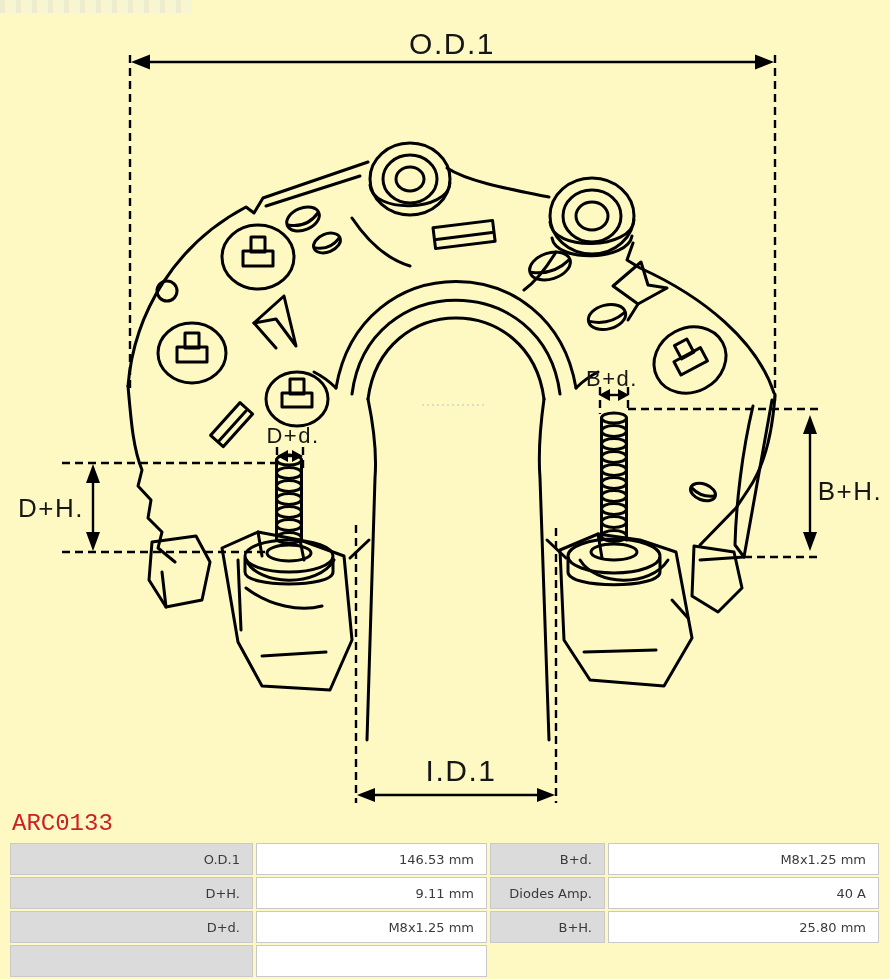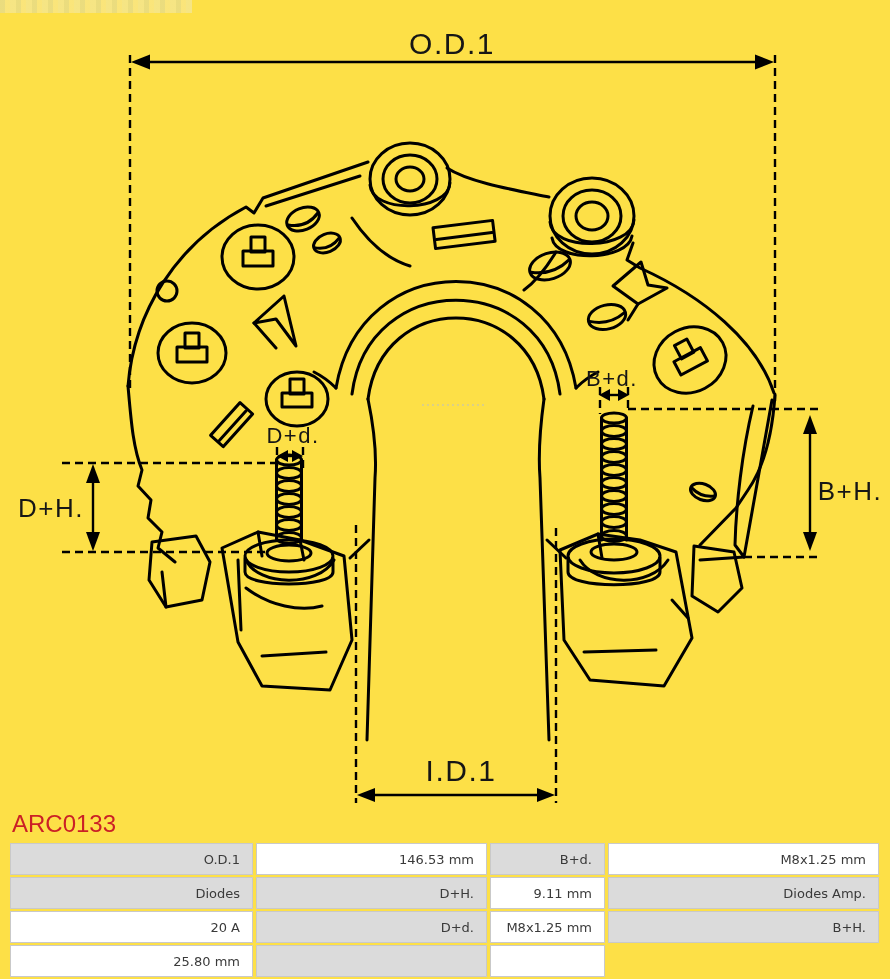--- a/index.html
+++ b/index.html
@@ -1,34 +1,34 @@
 <!DOCTYPE html>
 <html><head>
 <meta charset="utf-8">
 <style>
   html,body{margin:0;padding:0;background:#ffffff;width:890px;height:979px;overflow:hidden;
     font-family:"Liberation Sans",sans-serif;}
-  .page{position:relative;width:890px;height:979px;background:#fde047;text-align:right;}
+  .page{position:relative;width:890px;height:979px;background:#fef9c3;text-align:right;}
 
   
   .logo-remnant{position:absolute;left:0;top:0;width:192px;height:13px;opacity:.35;
     background:repeating-linear-gradient(90deg,#c9d6e4 0 5px,#f4eeda 5px 10px,#e8eef5 10px 16px);}
 
   
   .diagram{position:absolute;left:0;top:0;}
   .ln{fill:none;stroke:#000;stroke-width:3;stroke-linejoin:round;stroke-linecap:round;}
   .dim{fill:none;stroke:#000;stroke-width:2.4;}
   .dash{fill:none;stroke:#000;stroke-width:2.4;stroke-dasharray:8 5;}
   .ah{fill:#000;stroke:none;}
   .dimtext{font-family:"Liberation Sans",sans-serif;fill:#161616;letter-spacing:1.5px;}
   .ghost{fill:none;stroke:#b9c0c6;stroke-width:1;stroke-dasharray:2 3;}
 
   
   .part-number{position:absolute;left:12px;top:810px;font-size:24px;color:#cb2026;
-    font-family:Liberation Sans, sans-serif;}
+    font-family:Liberation Mono, monospace;}
 
   
   .spec-table{position:absolute;left:10px;top:843px;width:869px;display:grid;
     grid-template-columns:243px 231px 115px 271px;column-gap:3px;row-gap:2px;}
   .cell{box-sizing:border-box;height:32px;border:1px solid #c9c9c9;display:flex;
     align-items:center;justify-content:flex-end;padding-right:12px;
     font-family:"DejaVu Sans",sans-serif;font-size:13px;color:#3a3a3a;background:#fff;}
   .cell.label{background:#dbdbdb;}
 </style>
 </head>
@@ -241,26 +241,25 @@
 
   <div class="part-number">ARC0133</div>
 
   <div class="spec-table">
 
     <div class="cell label">O.D.1</div>
     <div class="cell value">146.53 mm</div>
     <div class="cell label">B+d.</div>
     <div class="cell value">M8x1.25 mm</div>
 
-    <div class="cell label">Diodes</div>
     <div class="cell label">D+H.</div>
     <div class="cell value">9.11 mm</div>
 
     <div class="cell label">Diodes Amp.</div>
-    <div class="cell value">20 A</div>
+    <div class="cell value">40 A</div>
     <div class="cell label">D+d.</div>
     <div class="cell value">M8x1.25 mm</div>
 
     <div class="cell label">B+H.</div>
     <div class="cell value">25.80 mm</div>
     <div class="cell label"></div>
     <div class="cell value"></div>
   </div>
 
 </div>

